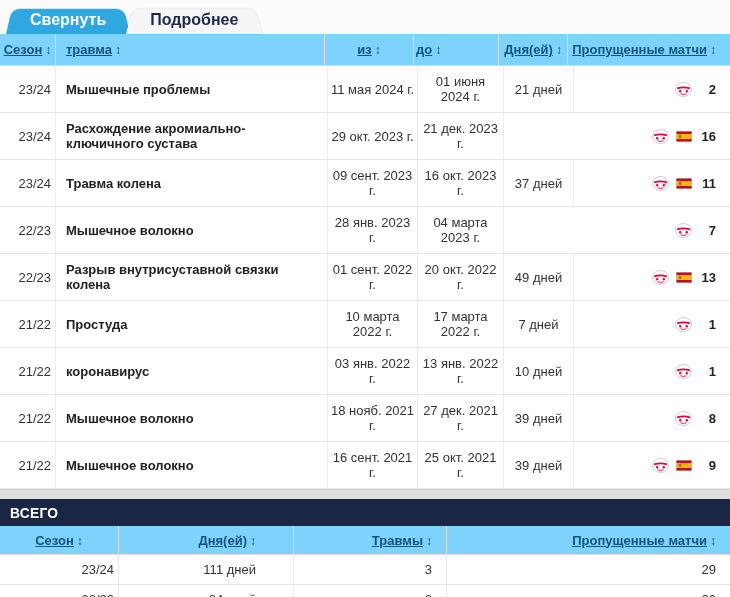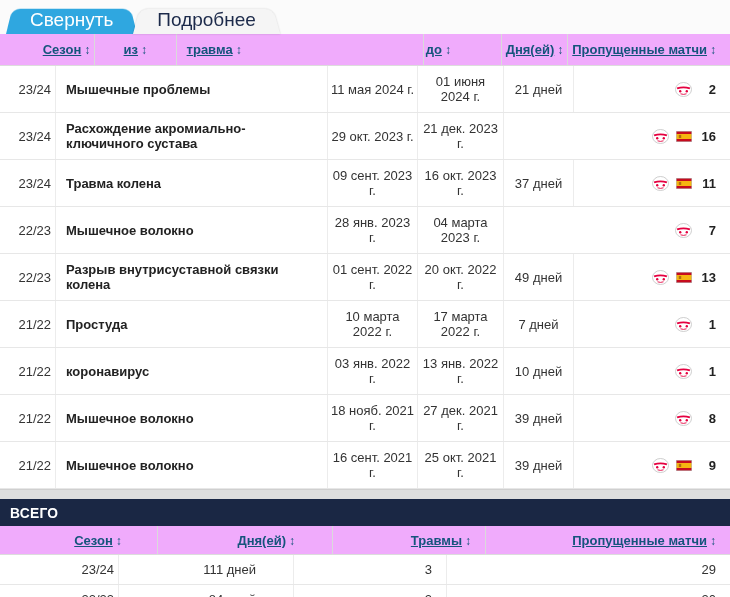--- a/index.html
+++ b/index.html
@@ -7,30 +7,30 @@
     width:730px;height:597px;overflow:hidden;
     background:#e2e2e2;
     font-family:"Liberation Sans","DejaVu Sans",sans-serif;
     font-size:13px;color:#333;
   }
   *{box-sizing:border-box;}
 
   
   .tabs-bar{height:34px;background:#fbfbfb;display:flex;align-items:flex-end;padding-left:6px;}
   .tab{position:relative;z-index:1;height:28px;display:flex;align-items:center;
-       padding:0 24px;font-weight:normal;font-size:19px;cursor:pointer;}
+       padding:0 24px;font-weight:bold;font-size:16px;cursor:pointer;}
   .tab::before{content:"";position:absolute;inset:0;z-index:-1;
        transform:perspective(14px) rotateX(3deg);transform-origin:bottom;
        border-radius:9px 9px 0 0;}
   .tab.active{color:#fff;}
   .tab.inactive{color:#1c2a4a;margin-left:-4px;}
   .tab.inactive::before{background:#f5f5f5;box-shadow:0 0 2px rgba(0,0,0,.22);}
 
   
-  .thead{display:flex;background:#f0abfc;border-bottom:1px solid #dcdcdc;padding-left:39px;}
+  .thead{display:flex;background:#7dd3fc;border-bottom:1px solid #dcdcdc;}
   .hcell{display:flex;align-items:center;padding:6px 4px;min-height:28px;
          border-left:1px solid #dadada;}
   .hcell:first-child{border-left:none;}
   .sortlink{color:#15547c;font-weight:bold;text-decoration:none;cursor:pointer;white-space:nowrap;}
   .sortlink .lbl{text-decoration:underline;}
   .sortlink .arr{font-size:12px;margin-left:3px;text-decoration:none;display:inline-block;}
 
   .trow{display:flex;background:#fff;border-bottom:1px solid #e7e7e7;}
   .cell{display:flex;align-items:center;padding:8px 4px;line-height:15px;
         border-left:1px solid #ececec;}
@@ -66,25 +66,25 @@
 <div class="tabs-bar" id="tabs-bar">
     <div class="tab active">Свернуть</div>
     <div class="tab inactive">Подробнее</div>
   </div>
 
 <div class="itable">
   <div class="thead" id="main-head">
       <div class="hcell c0">
         <a class="sortlink"><span class="lbl">Сезон</span><span class="arr">↕</span></a>
       </div>
+      <div class="hcell c1">
+        <a class="sortlink"><span class="lbl">травма</span><span class="arr">↕</span></a>
+      </div>
       <div class="hcell c2">
         <a class="sortlink"><span class="lbl">из</span><span class="arr">↕</span></a>
-      </div>
-      <div class="hcell c1">
-        <a class="sortlink"><span class="lbl">травма</span><span class="arr">↕</span></a>
       </div>
       <div class="hcell c3">
         <a class="sortlink"><span class="lbl">до</span><span class="arr">↕</span></a>
       </div>
       <div class="hcell c4">
         <a class="sortlink"><span class="lbl">Дня(ей)</span><span class="arr">↕</span></a>
       </div>
       <div class="hcell c5">
         <a class="sortlink"><span class="lbl">Пропущенные матчи</span><span class="arr">↕</span></a>
       </div>

